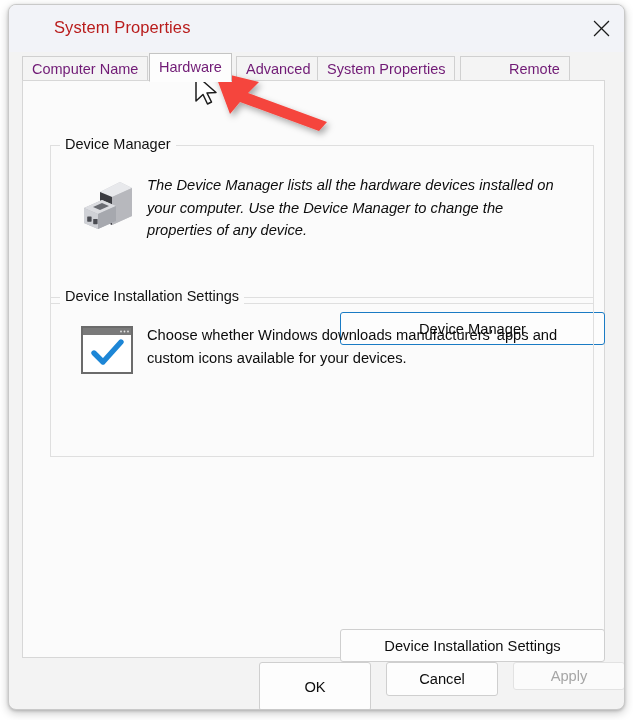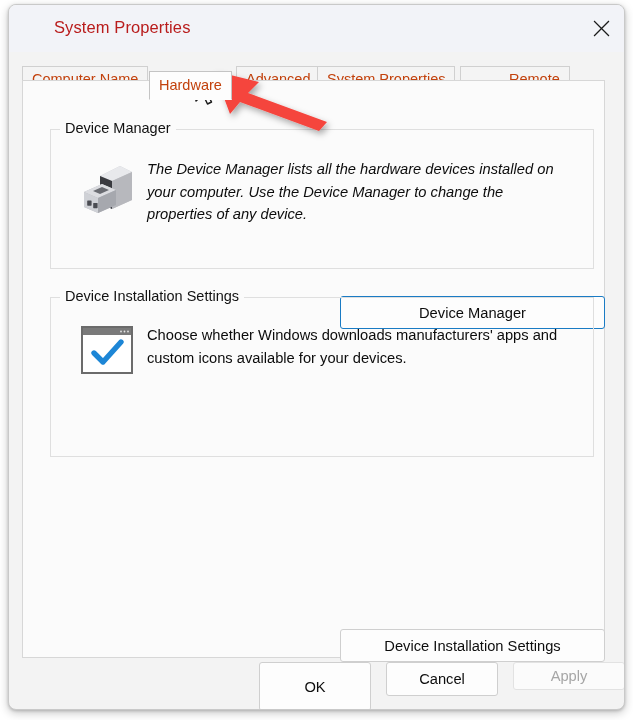--- a/index.html
+++ b/index.html
@@ -72,29 +72,28 @@
   }
   .tab {
     position: absolute;
     top: 4px;
     height: 25px;
     box-sizing: border-box;
     border: 1px solid #d0d0d0;
     border-bottom: none;
     background: #f4f4f4;
     font-size: 14.5px;
-    color: #c2410c;
+    color: #701a75;
     line-height: 24px;
     padding: 0 9px;
     white-space: nowrap;
     cursor: default;
-    margin-top: 10px;
   }
   .tab.active {
-    top: 9px;
+    top: 1px;
     height: 29px;
     line-height: 27px;
     background: #fdfdfd;
     border-color: #c4c4c4;
     border-bottom: 1px solid #fdfdfd;
     z-index: 5;
   }
 
   
   #tabpage {
@@ -119,23 +118,23 @@
     top: -10px;
     left: 9px;
     background: #fbfbfb;
     padding: 0 5px;
     font-size: 14.5px;
     color: #111111;
     white-space: nowrap;
   }
   #group-device-manager {
     left: 27px;
-    top: 48px;
+    top: 64px;
     width: 544px;
-    height: 140px;
+    height: 159px;
   }
   #group-device-install {
     left: 27px;
     top: 216px;
     width: 544px;
     height: 160px;
   }
 
   
   .desc {

